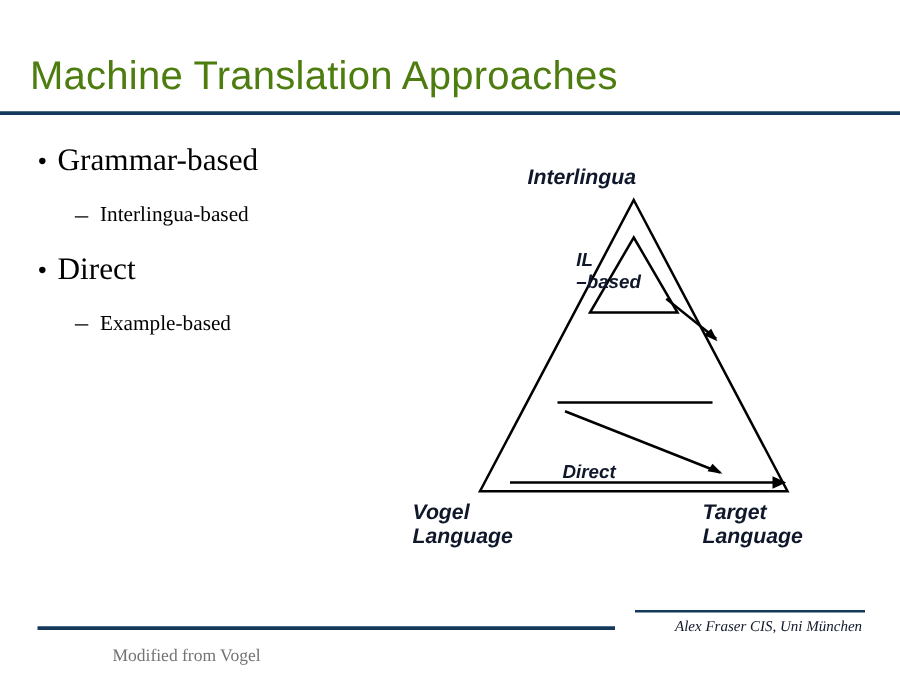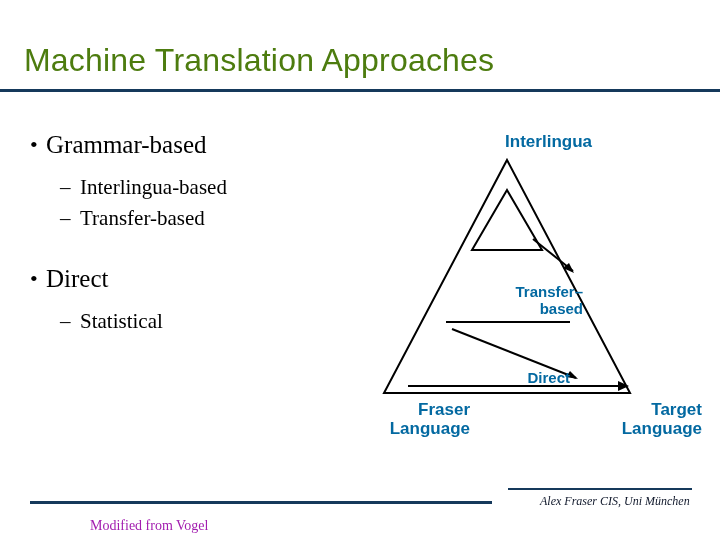--- a/index.html
+++ b/index.html
@@ -38,34 +38,34 @@
   
   .bullets {
     position: absolute;
     left: 30px;
     top: 112px;
     width: 370px;
   }
   .b1 {
     font-size: 25px;
     color: #000000;
-    margin: 16px 0 2px 0;
+    margin: 0 0 2px 0;
     padding-left: 16px;
     position: relative;
     line-height: 34px;
   }
   .b1::before {
     content: "\2022";
     position: absolute;
     left: 0px;
     top: 0px;
     font-size: 22px;
   }
   .b2 {
-    font-size: 21px;
+    font-size: 17px;
     color: #000000;
     margin: 0;
     padding-left: 50px;
     position: relative;
     line-height: 31px;
   }
   .b2::before {
     content: "\2013";
     position: absolute;
     left: 30px;
@@ -81,24 +81,25 @@
     left: 330px;
     top: 118px;
     width: 372px;
     height: 355px;
   }
   .diagram svg { display: block; }
   .dlabel {
     position: absolute;
     font-family: "Liberation Sans", sans-serif;
     font-weight: bold;
-    color: #0369a1;
-    text-align: right;
+    color: #0f172a;
+    text-align: left;
     line-height: 1.12;
     white-space: pre;
+    font-style: italic;
   }
   .lbl-interlingua { left: 92px; top: 14px; font-size: 17px; width: 170px; }
   .lbl-il          { left: 131px; top: 83px; font-size: 15px; width: 92px; }
   .lbl-transfer    { left: 103px; top: 166px; font-size: 15px; width: 150px; }
   .lbl-direct      { left: 120px; top: 252px; font-size: 15px; width: 120px; }
   .lbl-source      { left: 0px;  top: 282px; font-size: 17px; width: 140px; }
   .lbl-target      { left: 232px; top: 282px; font-size: 17px; width: 140px; }
 
   
   .footer-rule-left {
@@ -115,21 +116,21 @@
     top: 488px;
     width: 184px;
     height: 2px;
     background: #15395b;
   }
   .footer-left {
     position: absolute;
     left: 90px;
     top: 518px;
     font-size: 14px;
-    color: #a21caf;
+    color: #737373;
     font-family: "Liberation Serif", serif;
   }
   .footer-right {
     position: absolute;
     left: 540px;
     top: 494px;
     font-size: 12px;
     font-style: italic;
     color: #0f172a;
     line-height: 1.25;
@@ -140,25 +141,24 @@
 </head>
 <body>
 
 <div class="slide-title">Machine Translation Approaches</div>
 <div class="title-rule"></div>
 
 <div class="bullets">
   <div class="b1">Grammar-based</div>
   <div class="gap-small"></div>
   <div class="b2">Interlingua-based</div>
-  <div class="b2">Transfer-based</div>
   <div class="gap-med"></div>
   <div class="b1">Direct</div>
   <div class="gap-small"></div>
-  <div class="b2">Statistical</div>
+  <div class="b2">Example-based</div>
 </div>
 
 <div class="diagram">
   <svg width="372" height="355" viewBox="0 0 372 355">
 
     <polygon points="177,42 300,275 54,275" fill="none" stroke="#000000" stroke-width="2"></polygon>
 
     <polygon points="177,72 212,132 142,132" fill="none" stroke="#000000" stroke-width="2"></polygon>
 
     <line x1="116" y1="204" x2="240" y2="204" stroke="#000000" stroke-width="2"></line>
@@ -167,24 +167,24 @@
     <polygon points="244,155 233,150 239,145" fill="#000000"></polygon>
 
     <path d="M 122 211 L 246 260" fill="none" stroke="#000000" stroke-width="2"></path>
     <polygon points="248,261 236,259 240,253" fill="#000000"></polygon>
 
     <path d="M 78 268 L 296 268" fill="none" stroke="#000000" stroke-width="2"></path>
     <polygon points="299,268 288,263 288,273" fill="#000000"></polygon>
   </svg>
 
   <div class="dlabel lbl-interlingua">Interlingua</div>
-  <div class="dlabel lbl-transfer">Transfer–
-based</div>
+  <div class="dlabel lbl-il">IL
+–based</div>
   <div class="dlabel lbl-direct">Direct</div>
-  <div class="dlabel lbl-source">Fraser
+  <div class="dlabel lbl-source">Vogel
 Language</div>
   <div class="dlabel lbl-target">Target
 Language</div>
 </div>
 
 <div class="footer-rule-left"></div>
 <div class="footer-rule-right"></div>
 <div class="footer-left">Modified from Vogel</div>
 <div class="footer-right">Alex Fraser
 CIS, Uni München</div>

